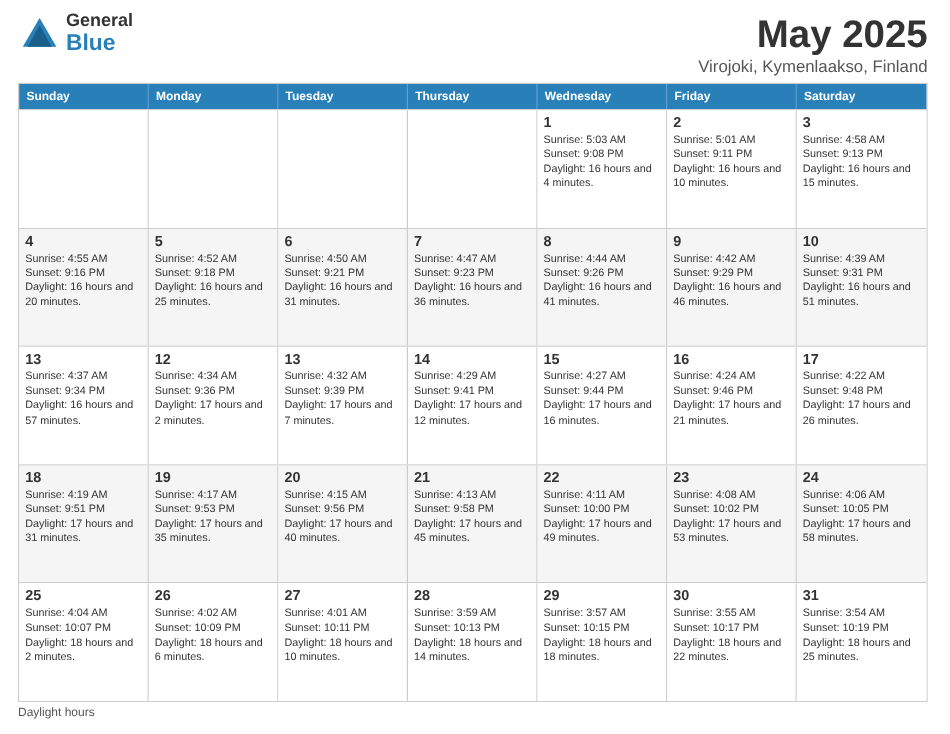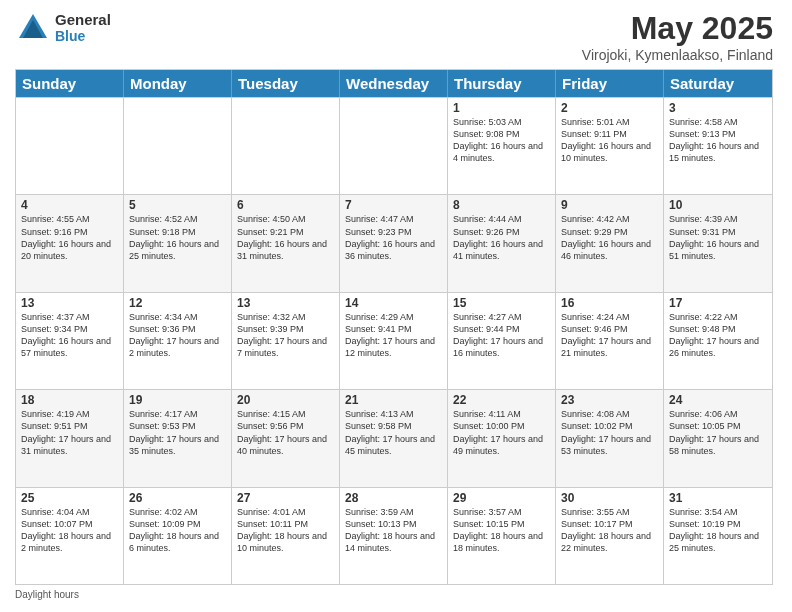--- a/index.html
+++ b/index.html
@@ -33,21 +33,21 @@
       display: flex;
       flex-direction: column;
       line-height: 1.1;
     }
     .logo-general {
       font-size: 15px;
       font-weight: bold;
       color: #333;
     }
     .logo-blue {
-      font-size: 14px;
+      font-size: 19px;
       font-weight: bold;
       color: #2980b9;
     }
     .logo-icon {
       width: 36px;
       height: 36px;
     }
     .title-section {
       text-align: right;
     }
@@ -66,21 +66,21 @@
       flex-direction: column;
       border: 1px solid #ccc;
     }
     .cal-header {
       display: grid;
       grid-template-columns: repeat(7, 1fr);
       background: #2980b9;
     }
     .cal-header-cell {
       color: #fff;
-      font-size: 15px;
+      font-size: 10px;
       font-weight: bold;
       padding: 5px 6px;
       border-right: 1px solid #5b9fd4;
     }
     .cal-header-cell:last-child { border-right: none; }
     .cal-body {
       flex: 1;
       display: flex;
       flex-direction: column;
     }
@@ -138,22 +138,22 @@
       <div class="month-title">May 2025</div>
       <div class="location">Virojoki, Kymenlaakso, Finland</div>
     </div>
   </div>
 
   <div class="calendar">
     <div class="cal-header">
     <div class="cal-header-cell">Sunday</div>
         <div class="cal-header-cell">Monday</div>
         <div class="cal-header-cell">Tuesday</div>
+        <div class="cal-header-cell">Thursday</div>
         <div class="cal-header-cell">Wednesday</div>
-        <div class="cal-header-cell">Thursday</div>
         <div class="cal-header-cell">Friday</div>
         <div class="cal-header-cell">Saturday</div>
       </div>
     <div class="cal-body">
     <div class="cal-row">
           <div class="cal-cell"></div>
           <div class="cal-cell"></div>
           <div class="cal-cell"></div>
           <div class="cal-cell"></div>
           <div class="cal-cell">

